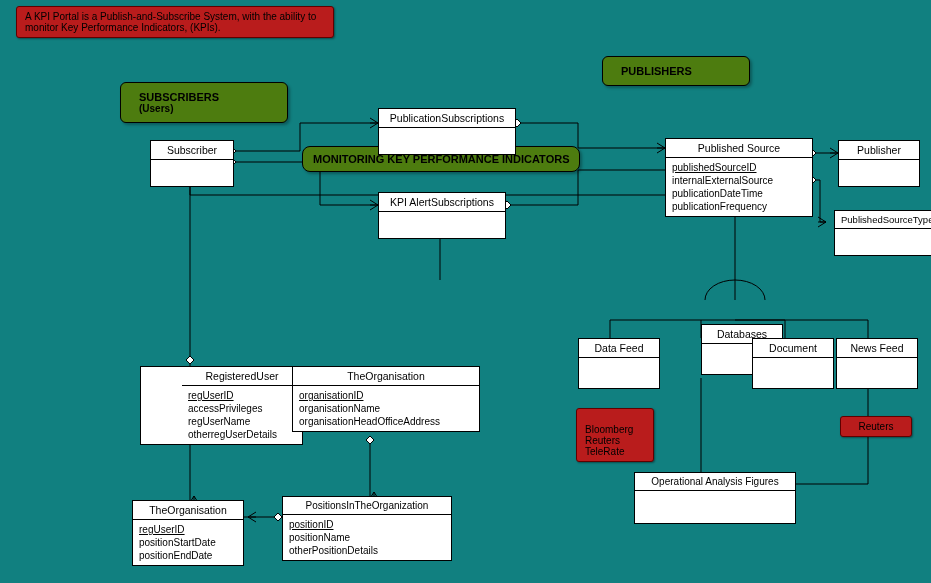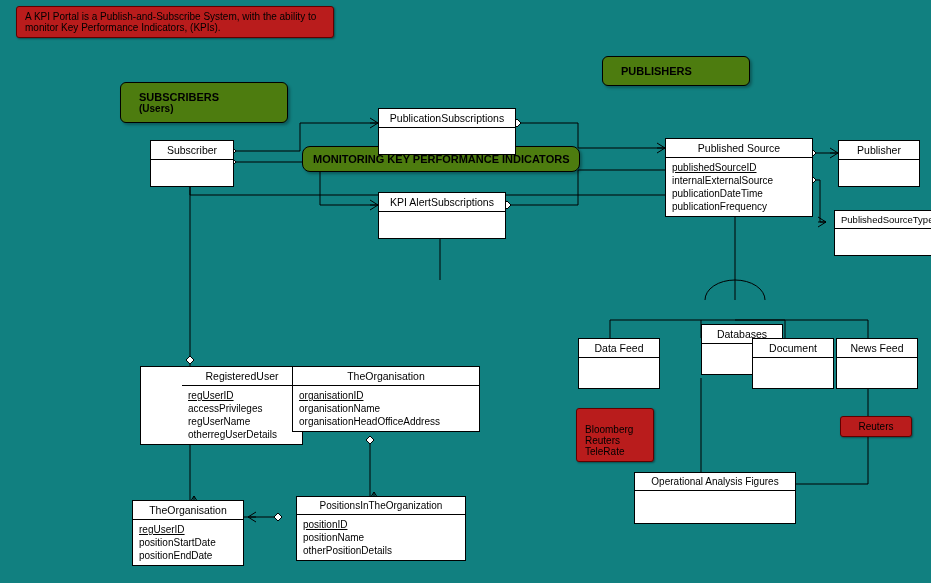--- a/index.html
+++ b/index.html
@@ -247,21 +247,21 @@
 
   <div class="entity" style="left:132px; top:500px; width:110px;">
     <div class="title">TheOrganisation</div>
     <div class="body" id="attrs-regUserPosition">
         <div class="pk">regUserID</div>
         <div>positionStartDate</div>
         <div>positionEndDate</div>
       </div>
   </div>
 
-  <div class="entity" style="left:282px; top:496px; width:168px;margin-left:14px;">
+  <div class="entity" style="left:282px; top:496px; width:168px;">
     <div class="title" style="font-size:10px;">PositionsInTheOrganization</div>
     <div class="body" id="attrs-positionsInTheOrganization">
         <div class="pk">positionID</div>
         <div>positionName</div>
         <div>otherPositionDetails</div>
       </div>
   </div>
 
   <div class="note-pink" style="left:576px; top:408px; width:60px; text-align:left; white-space:pre-line;">
     <span>Bloomberg

